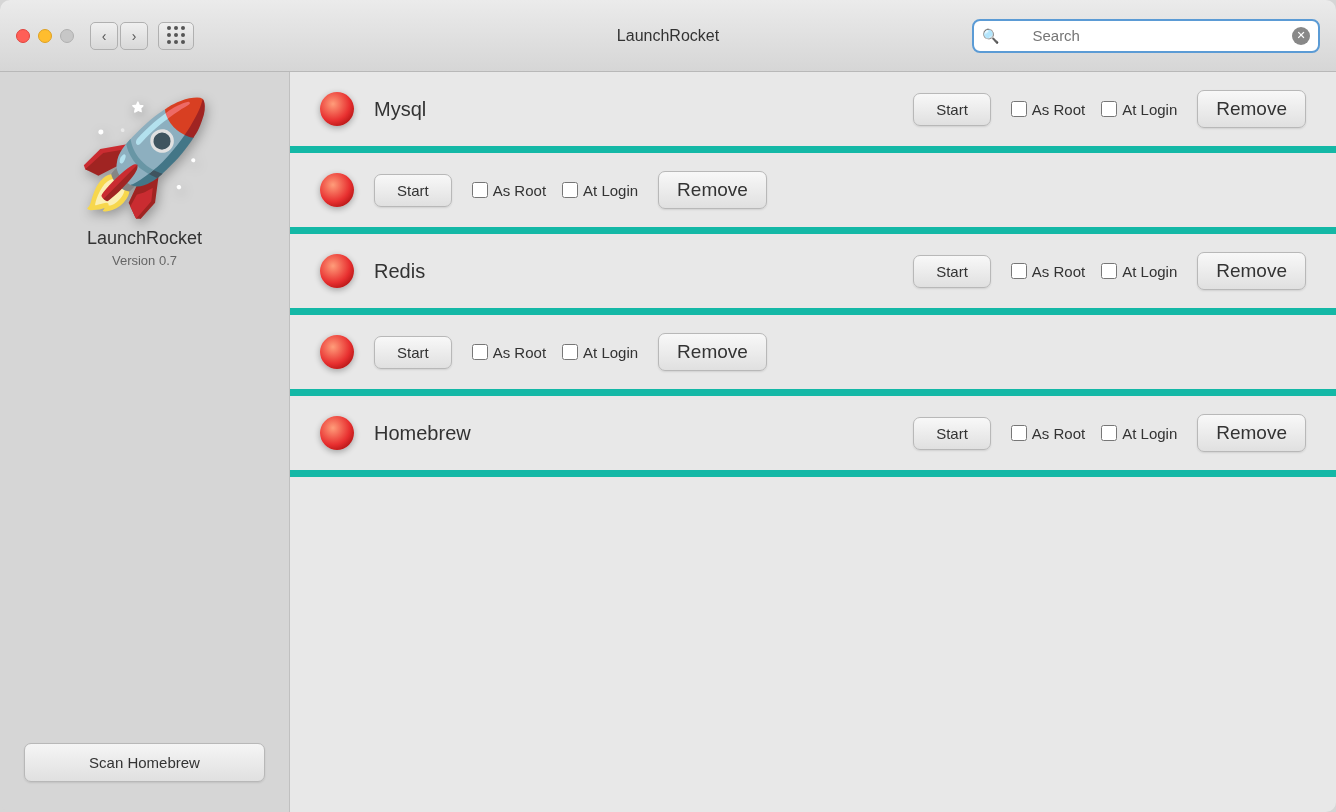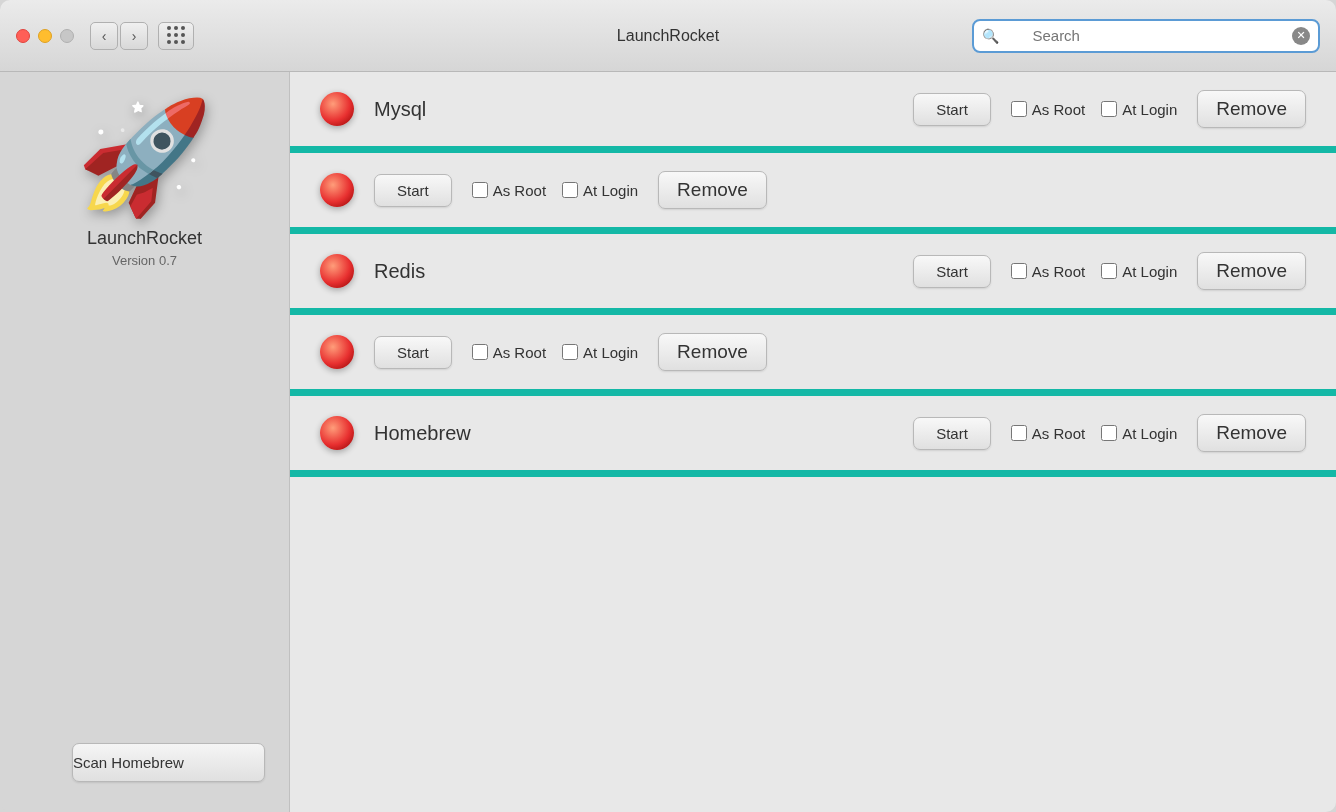--- a/index.html
+++ b/index.html
@@ -187,23 +187,22 @@
     }
 
     .sidebar-btn {
       background: linear-gradient(to bottom, #f5f5f5, #e0e0e0);
       border: 1px solid #b8b8b8;
       border-radius: 7px;
       padding: 10px 0;
       font-size: 15px;
       color: #333;
       cursor: pointer;
-      text-align: left;
+      text-align: center;
       box-shadow: 0 1px 2px rgba(0,0,0,0.1);
-      margin-left: 48px;
     }
 
     
     .services-panel {
       flex: 1;
       background: #e8e8e8;
       overflow-y: auto;
       padding: 0;
     }
 

